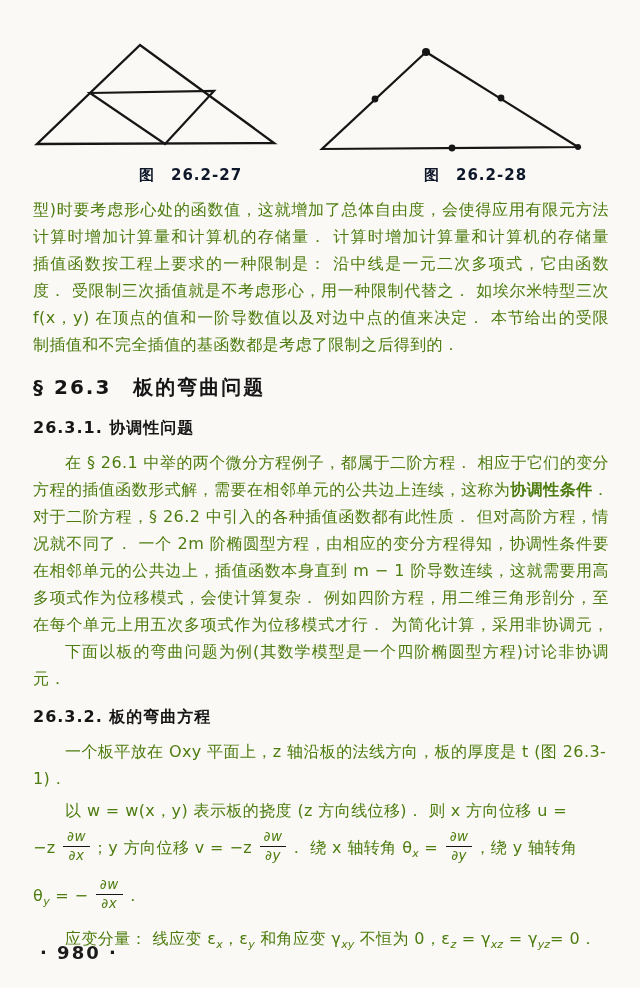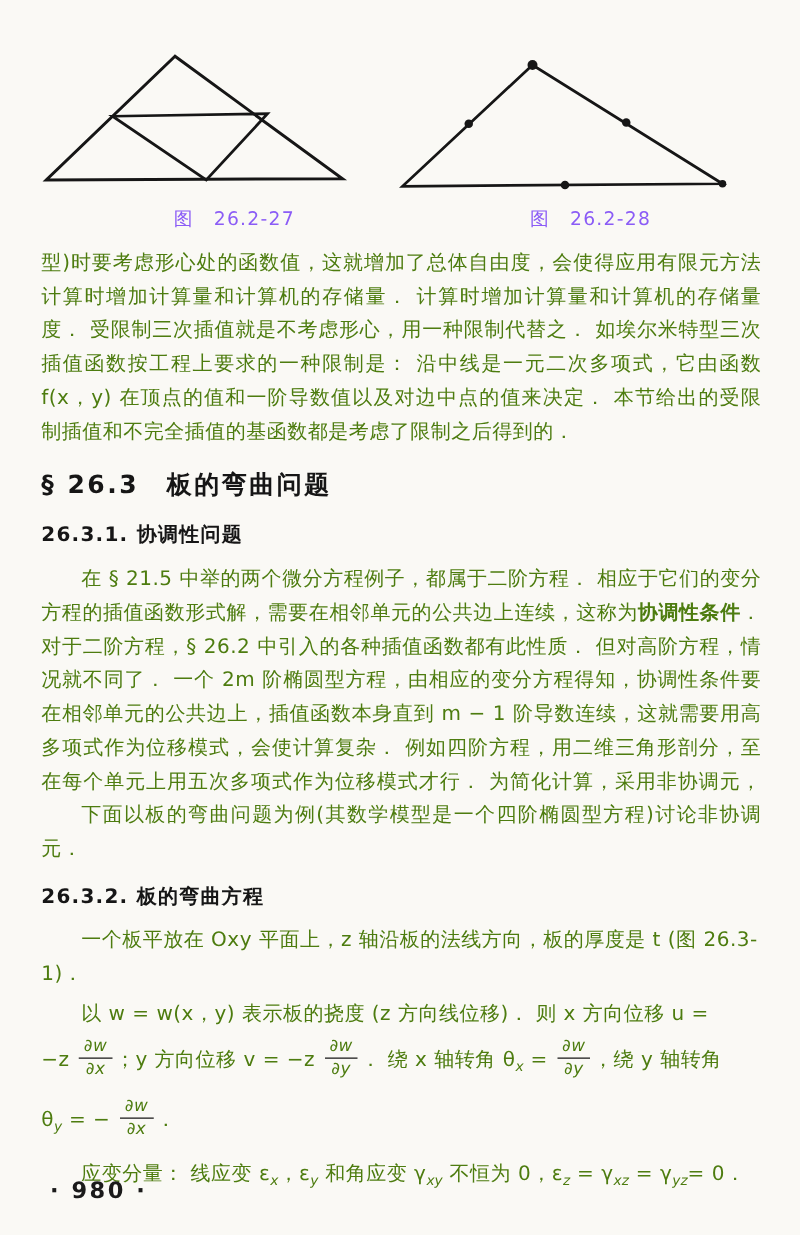--- a/index.html
+++ b/index.html
@@ -7,21 +7,21 @@
     position:relative; width:640px; height:988px; margin:0 auto;
     background:#faf9f5; color:#161616; overflow:hidden;
     font-family:"DejaVu Sans","Liberation Sans",sans-serif;
   }
   .figs{position:absolute;top:36px;left:0;width:640px;height:160px;}
   .fig-svg{position:absolute;}
   .fig27{left:33px;top:4px;}
   .fig28{left:318px;top:4px;}
   .caption{
     position:absolute;top:130px;font-size:15px;letter-spacing:1px;
-    font-weight:normal;color:#8b5cf6;white-space:nowrap;padding-left:24px;
+    font-weight:bold;color:#0f172a;white-space:nowrap;padding-left:24px;
   }
   .cap27{left:115px;}
   .cap28{left:400px;}
   .body{position:absolute;left:33px;top:196px;width:576px;}
   .line{
     font-size:16px;line-height:27px;height:27px;letter-spacing:0.4px;
     white-space:nowrap;color:#4d7c0f;
   }
   .fill{white-space:normal;text-align:justify;text-align-last:justify;height:27px;overflow:hidden;}
   .indent{padding-left:32px;}
@@ -67,29 +67,29 @@
       <circle cx="134" cy="108" r="3.4" fill="#161616"></circle>
       <circle cx="260" cy="107" r="3" fill="#161616"></circle>
     </svg>
     <span class="caption cap27">图　26.2-27</span>
     <span class="caption cap28">图　26.2-28</span>
   </div>
 
   <div class="body">
     <div class="line fill">型)时要考虑形心处的函数值，这就增加了总体自由度，会使得应用有限元方法</div>
     <div class="line fill">计算时增加计算量和计算机的存储量． 计算时增加计算量和计算机的存储量</div>
+    <div class="line fill">插值函数按工程上要求的一种限制是： 沿中线是一元二次多项式，它由函数</div>
     <div class="line fill">度． 受限制三次插值就是不考虑形心，用一种限制代替之． 如埃尔米特型三次</div>
-    <div class="line fill">插值函数按工程上要求的一种限制是： 沿中线是一元二次多项式，它由函数</div>
     <div class="line fill">f(x，y) 在顶点的值和一阶导数值以及对边中点的值来决定． 本节给出的受限</div>
     <div class="line">制插值和不完全插值的基函数都是考虑了限制之后得到的．</div>
 
     <div class="sect">§ 26.3　板的弯曲问题</div>
     <div class="subsect">26.3.1. 协调性问题</div>
 
-    <div class="line fill indent p-gap">在 § 21.5 中举的两个微分方程例子，都属于二阶方程． 相应于它们的变分</div>
+    <div class="line fill indent p-gap">在 § 26.1 中举的两个微分方程例子，都属于二阶方程． 相应于它们的变分</div>
     <div class="line fill">方程的插值函数形式解，需要在相邻单元的公共边上连续，这称为<b>协调性条件</b>．</div>
     <div class="line fill">对于二阶方程，§ 26.2 中引入的各种插值函数都有此性质． 但对高阶方程，情</div>
     <div class="line fill">况就不同了． 一个 2m 阶椭圆型方程，由相应的变分方程得知，协调性条件要求</div>
     <div class="line fill">在相邻单元的公共边上，插值函数本身直到 m − 1 阶导数连续，这就需要用高次</div>
     <div class="line fill">多项式作为位移模式，会使计算复杂． 例如四阶方程，用二维三角形剖分，至少</div>
     <div class="line fill">在每个单元上用五次多项式作为位移模式才行． 为简化计算，采用非协调元，它</div>
 
     <div class="line fill indent">下面以板的弯曲问题为例(其数学模型是一个四阶椭圆型方程)讨论非协调</div>
     <div class="line">元．</div>
 

